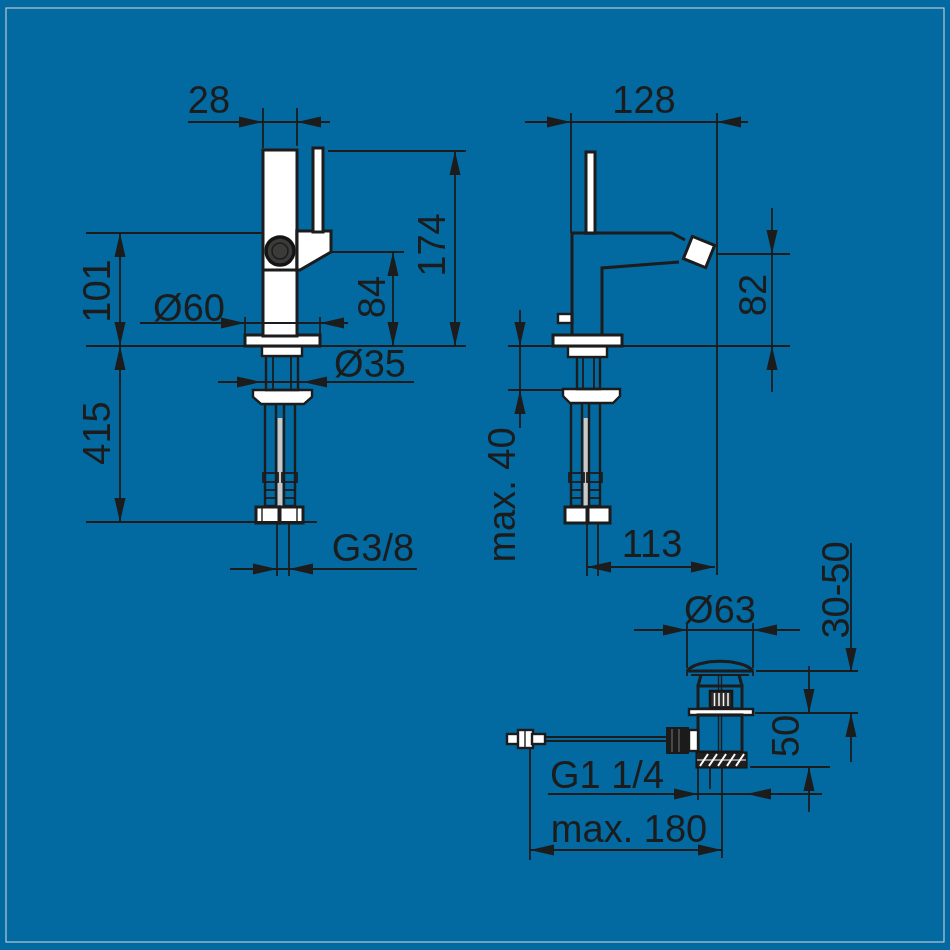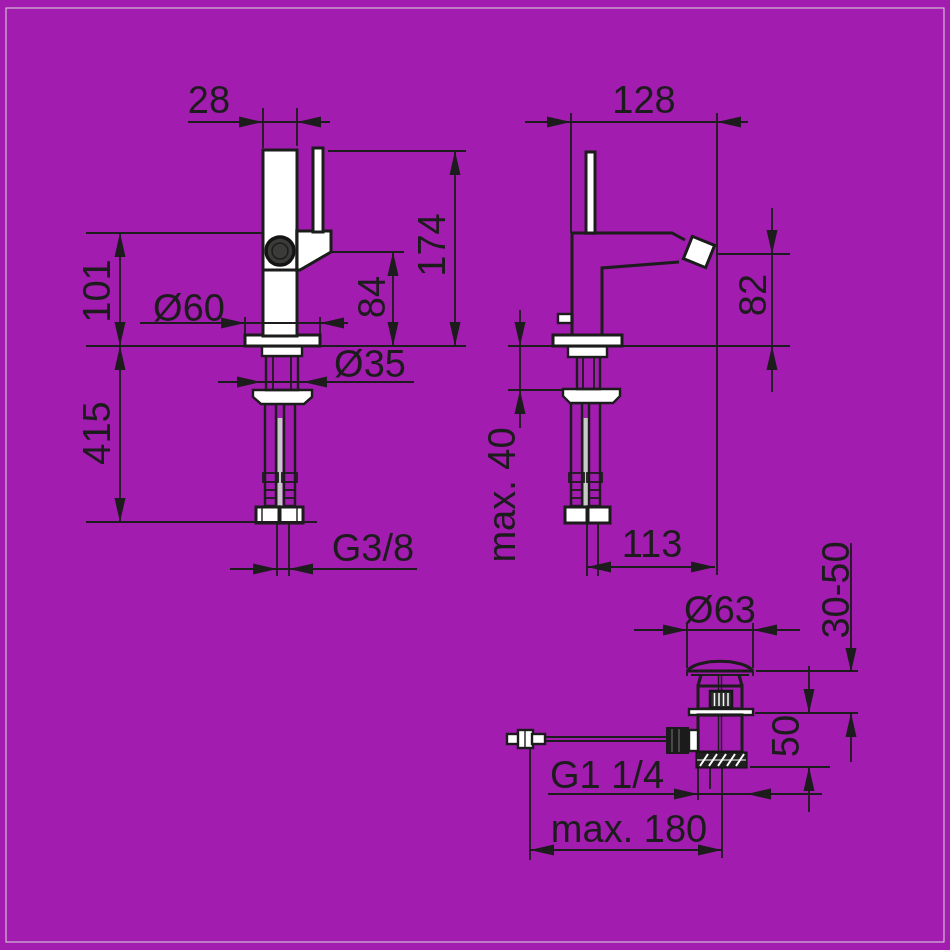--- a/index.html
+++ b/index.html
@@ -1,16 +1,16 @@
 <!DOCTYPE html>
 <html><head>
 <meta charset="utf-8">
 <style>
   html,body{margin:0;padding:0;background:#ffffff;}
-  .page{width:950px;height:950px;position:relative;background:#a21caf;overflow:hidden;}
+  .page{width:950px;height:950px;position:relative;background:#0369a1;overflow:hidden;}
   svg{display:block;}
   
   .o3{stroke:#1c1c1c;stroke-width:3;fill:none;stroke-linejoin:miter;stroke-linecap:butt;}
   .o3w{stroke:#1c1c1c;stroke-width:3;fill:#ffffff;stroke-linejoin:miter;}
   .o25{stroke:#1c1c1c;stroke-width:2.4;fill:none;}
   .o25w{stroke:#1c1c1c;stroke-width:2.4;fill:#ffffff;}
   .o2{stroke:#1c1c1c;stroke-width:1.8;fill:none;}
   .thin{stroke:#1c1c1c;stroke-width:1.4;fill:none;}
   
   .d{stroke:#1c1c1c;stroke-width:1.8;fill:none;}

